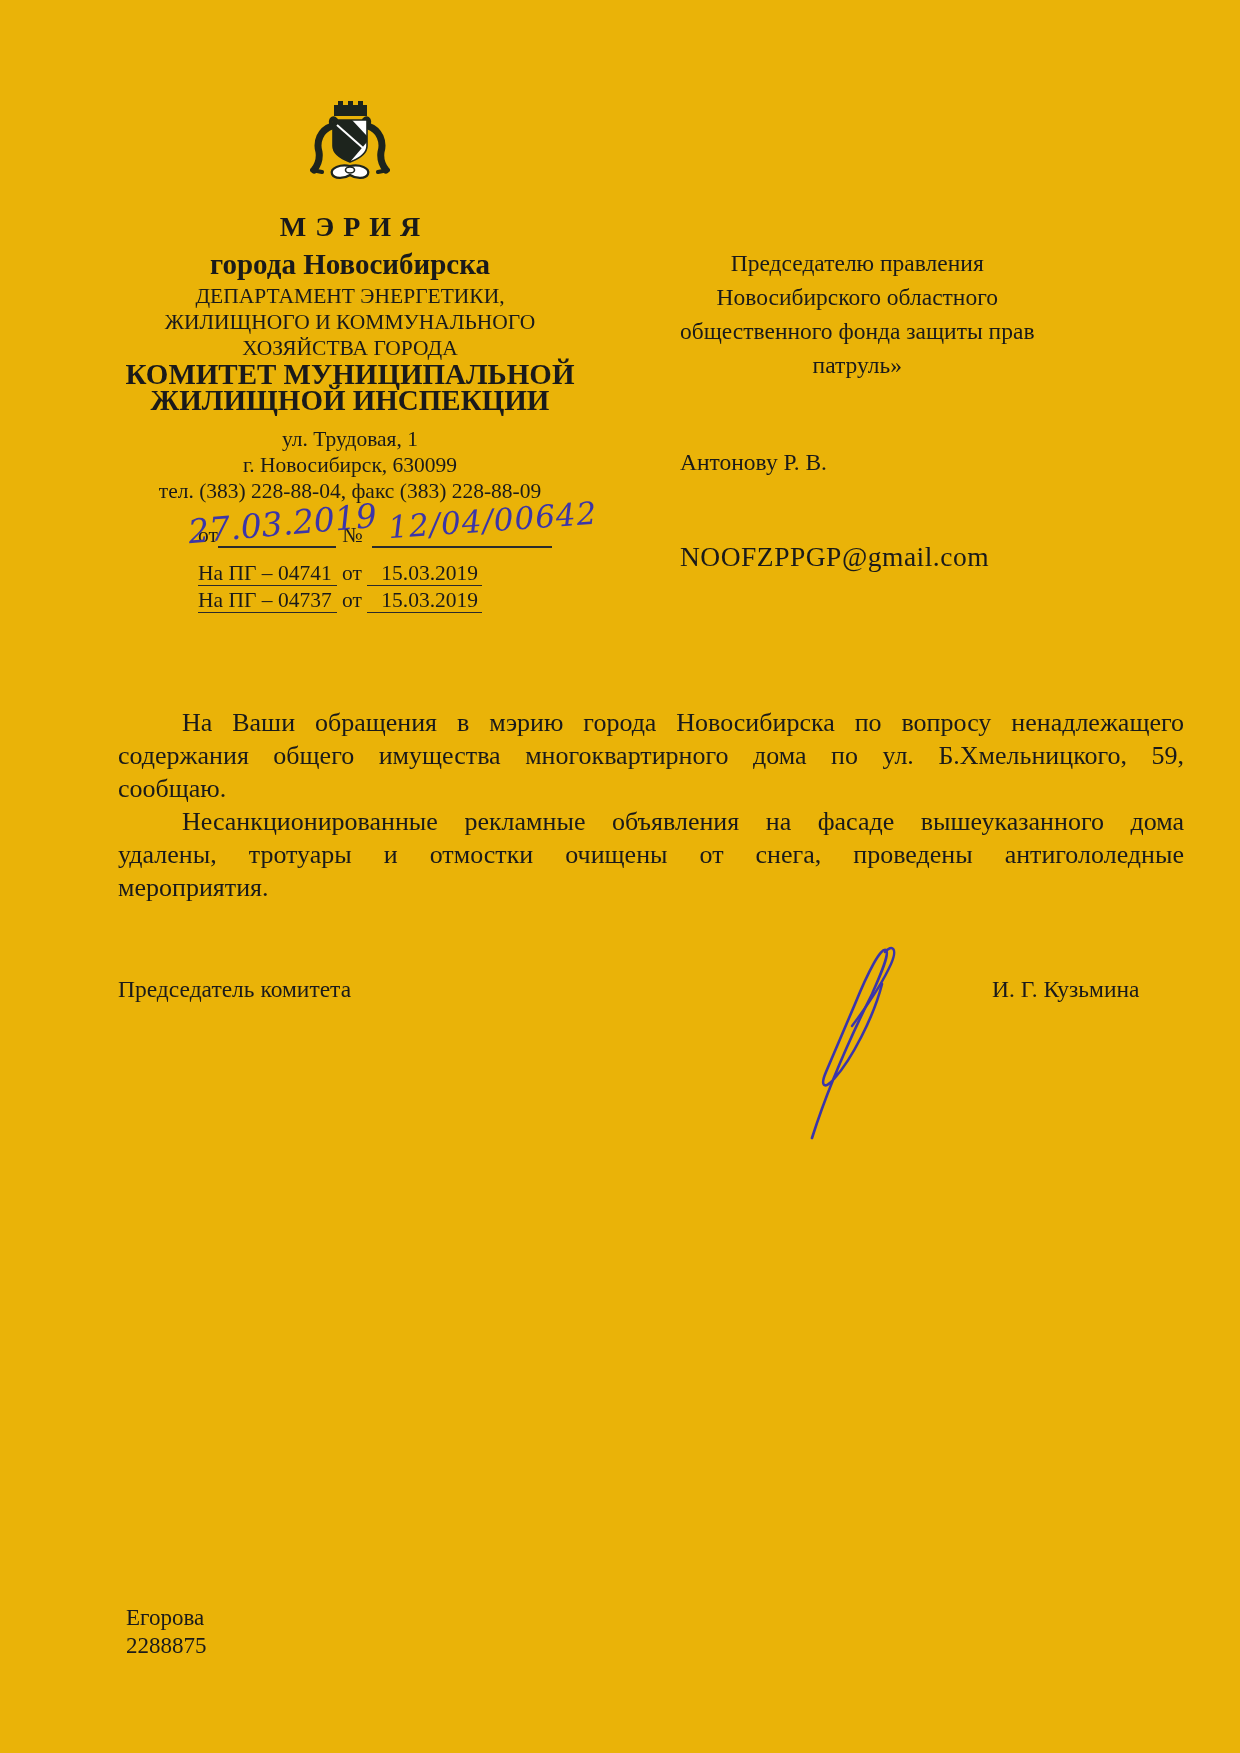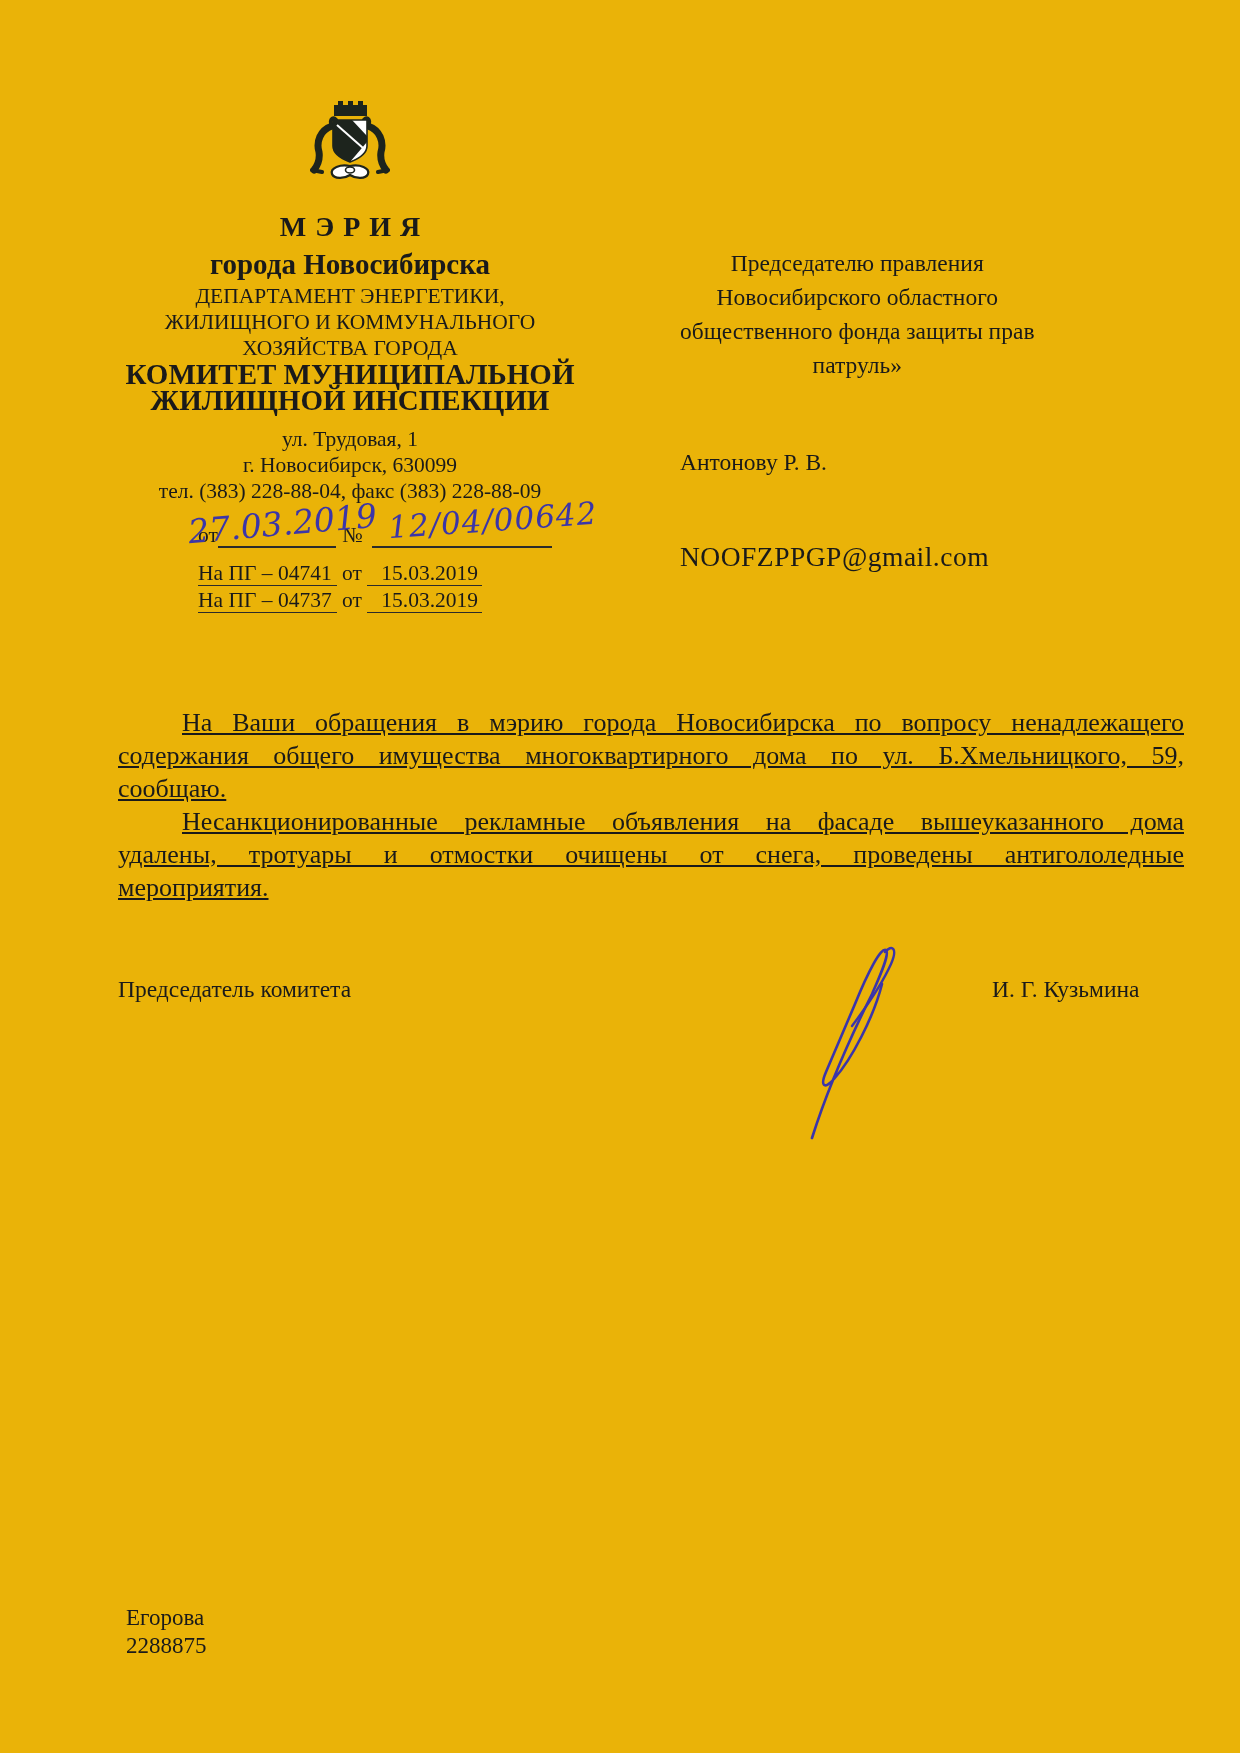--- a/index.html
+++ b/index.html
@@ -44,21 +44,21 @@
   .incoming .row{padding-left:88px;white-space:nowrap;}
   .u{border-bottom:1.5px solid #2b2b2b;padding-right:5px;}
   .u-date{border-bottom:1.5px solid #2b2b2b;padding-left:14px;padding-right:4px;}
 
   
   .addressee{left:680px;top:246px;font-size:23.5px;line-height:34px;text-align:center;}
   .addressee-name{left:680px;top:449px;font-size:23.5px;}
   .addressee-email{left:680px;top:541px;font-size:27.5px;letter-spacing:.5px;}
 
   
-  .body-text{left:118px;top:706px;width:1066px;font-size:26px;text-decoration:underline;}
+  .body-text{left:118px;top:706px;width:1066px;font-size:26px;}
   .bl{line-height:33px;height:33px;white-space:nowrap;}
   .jl{text-align:justify;text-align-last:justify;white-space:normal;}
   .ind{padding-left:64px;}
 
   
   .sig-title{left:118px;top:976px;font-size:23.5px;}
   .sig-name{left:992px;top:976px;font-size:23.5px;}
   .sig-svg{left:788px;top:942px;width:130px;height:200px;}
 
   

